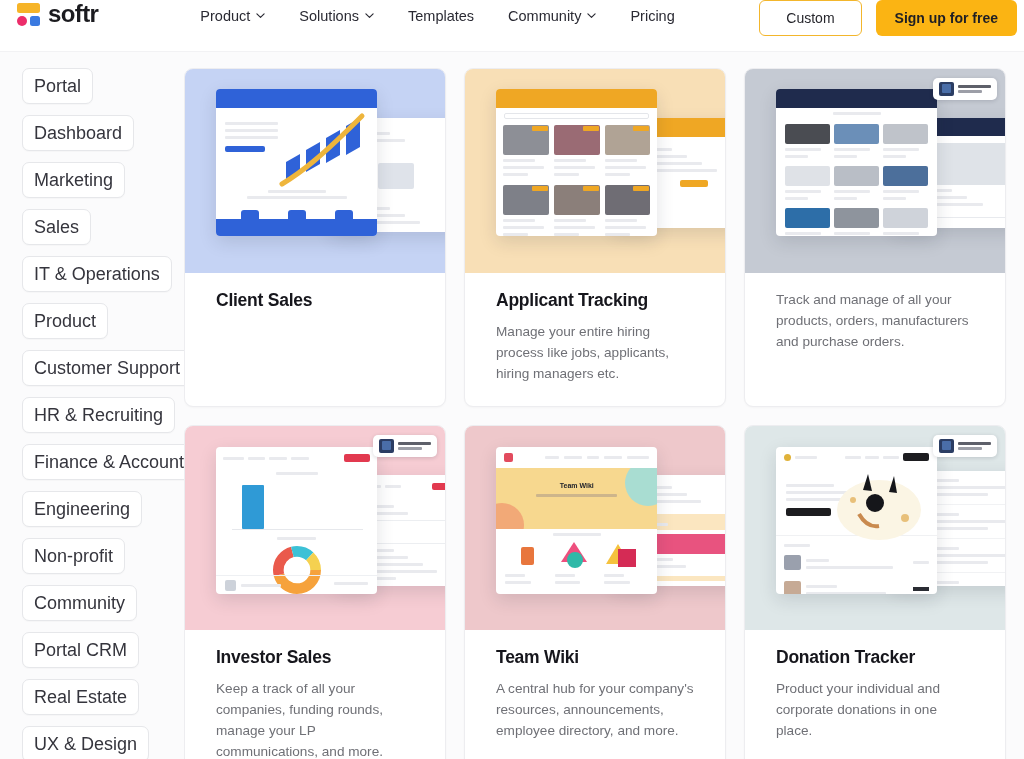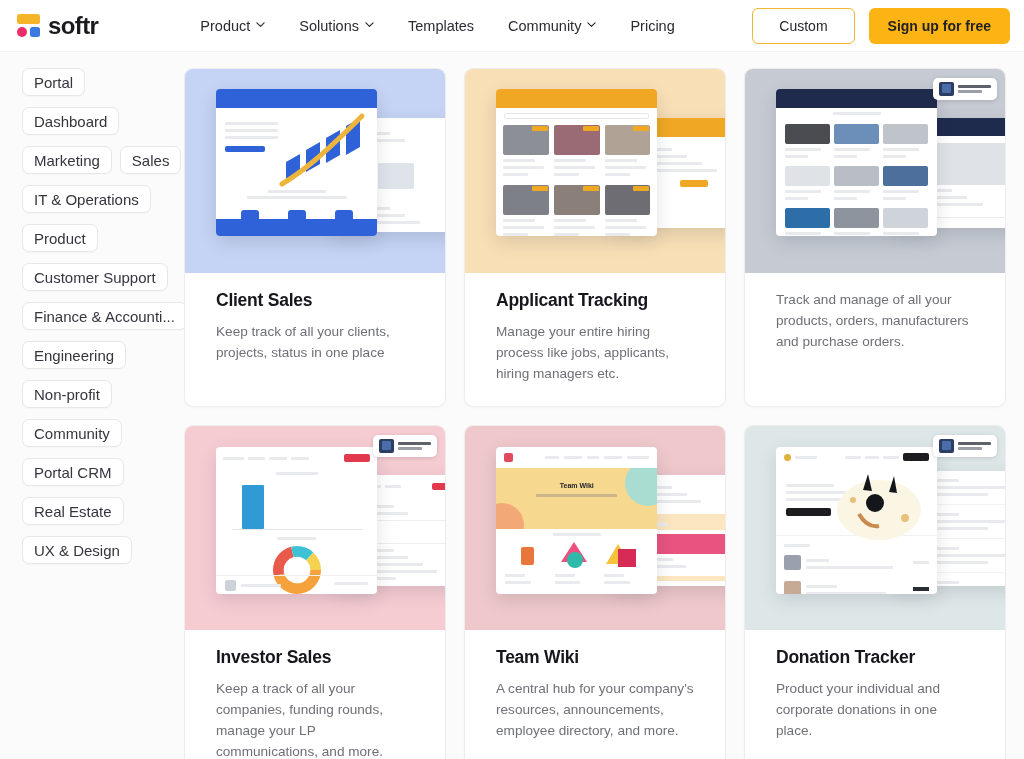--- a/index.html
+++ b/index.html
@@ -11,22 +11,22 @@
     font-family: "Liberation Sans", sans-serif;
     -webkit-font-smoothing: antialiased;
   }
 
   
   .header {
     height: 52px;
     width: 1024px;
     background: #ffffff;
     display: flex;
-    align-items: center;
-    padding: 0 14px 0 16px;
+    align-items: flex-start;
+    padding: 0 7px 0 16px;
     border-bottom: 1px solid #f2f2f4;
     position: relative;
     z-index: 30;
   }
   .brand { display: flex; align-items: center; gap: 7px; }
   .logo-mark {
     width: 25px; height: 25px;
     position: relative;
   }
   .logo-bar {
@@ -119,26 +119,26 @@
   }
   .tag-list {
     display: flex;
     flex-wrap: wrap;
     gap: 11px 8px;
     align-content: flex-start;
   }
   .tag {
     display: inline-flex;
     align-items: center;
-    height: 28px;
+    height: 36px;
     padding: 0 11px;
     border: 1px solid #e6e7ea;
     background: #ffffff;
     border-radius: 7px;
-    font-size: 15px;
+    font-size: 18px;
     color: #35353d;
     white-space: nowrap;
     cursor: pointer;
     box-shadow: 0 1px 1px rgba(16,16,40,0.025);
   }
 
   
   .content {
     flex: 1 1 auto;
     padding: 16px 18px 0 0;
@@ -285,20 +285,21 @@
 
   <aside class="sidebar">
     <div class="tag-list" id="tag-list">
         <div class="tag">Portal</div>
         <div class="tag">Dashboard</div>
         <div class="tag">Marketing</div>
         <div class="tag">Sales</div>
         <div class="tag">IT &amp; Operations</div>
         <div class="tag">Product</div>
         <div class="tag">Customer Support</div>
+        <div class="tag">HR &amp; Recruiting</div>
         <div class="tag">Finance &amp; Accounti...</div>
         <div class="tag">Engineering</div>
         <div class="tag">Non-profit</div>
         <div class="tag">Community</div>
         <div class="tag">Portal CRM</div>
         <div class="tag">Real Estate</div>
         <div class="tag">UX &amp; Design</div>
       </div>
   </aside>
 
@@ -345,21 +346,20 @@
               <div style="display:flex;justify-content:space-around;padding:6px 10px 0">
                 <div style="width:18px;height:16px;background:#2f62d8;border-radius:3px"></div>
                 <div style="width:18px;height:16px;background:#2f62d8;border-radius:3px"></div>
                 <div style="width:18px;height:16px;background:#2f62d8;border-radius:3px"></div>
               </div>
               <div style="position:absolute;bottom:0;left:0;right:0;height:12%;background:#2f62d8"></div>
             </div>
           </div>
           <div class="card-body">
             <h3 class="card-title">Client Sales</h3>
-            <p class="card-desc">Keep track of all your clients, projects, status in one place</p>
           </div>
         </div>
         <div class="card">
           <div class="card-media" style="background: rgb(248, 223, 182);">
             <div class="shot shot-back" style="left:57%;top:24%;width:50%;height:54%">
               <div class="bar" style="background:#efa724;height:17%"></div>
               <div class="pad">
                 <div class="ln" style="width:45%"></div>
                 <div class="ln" style="width:58%"></div>
                 <div class="ln" style="width:71%"></div>

